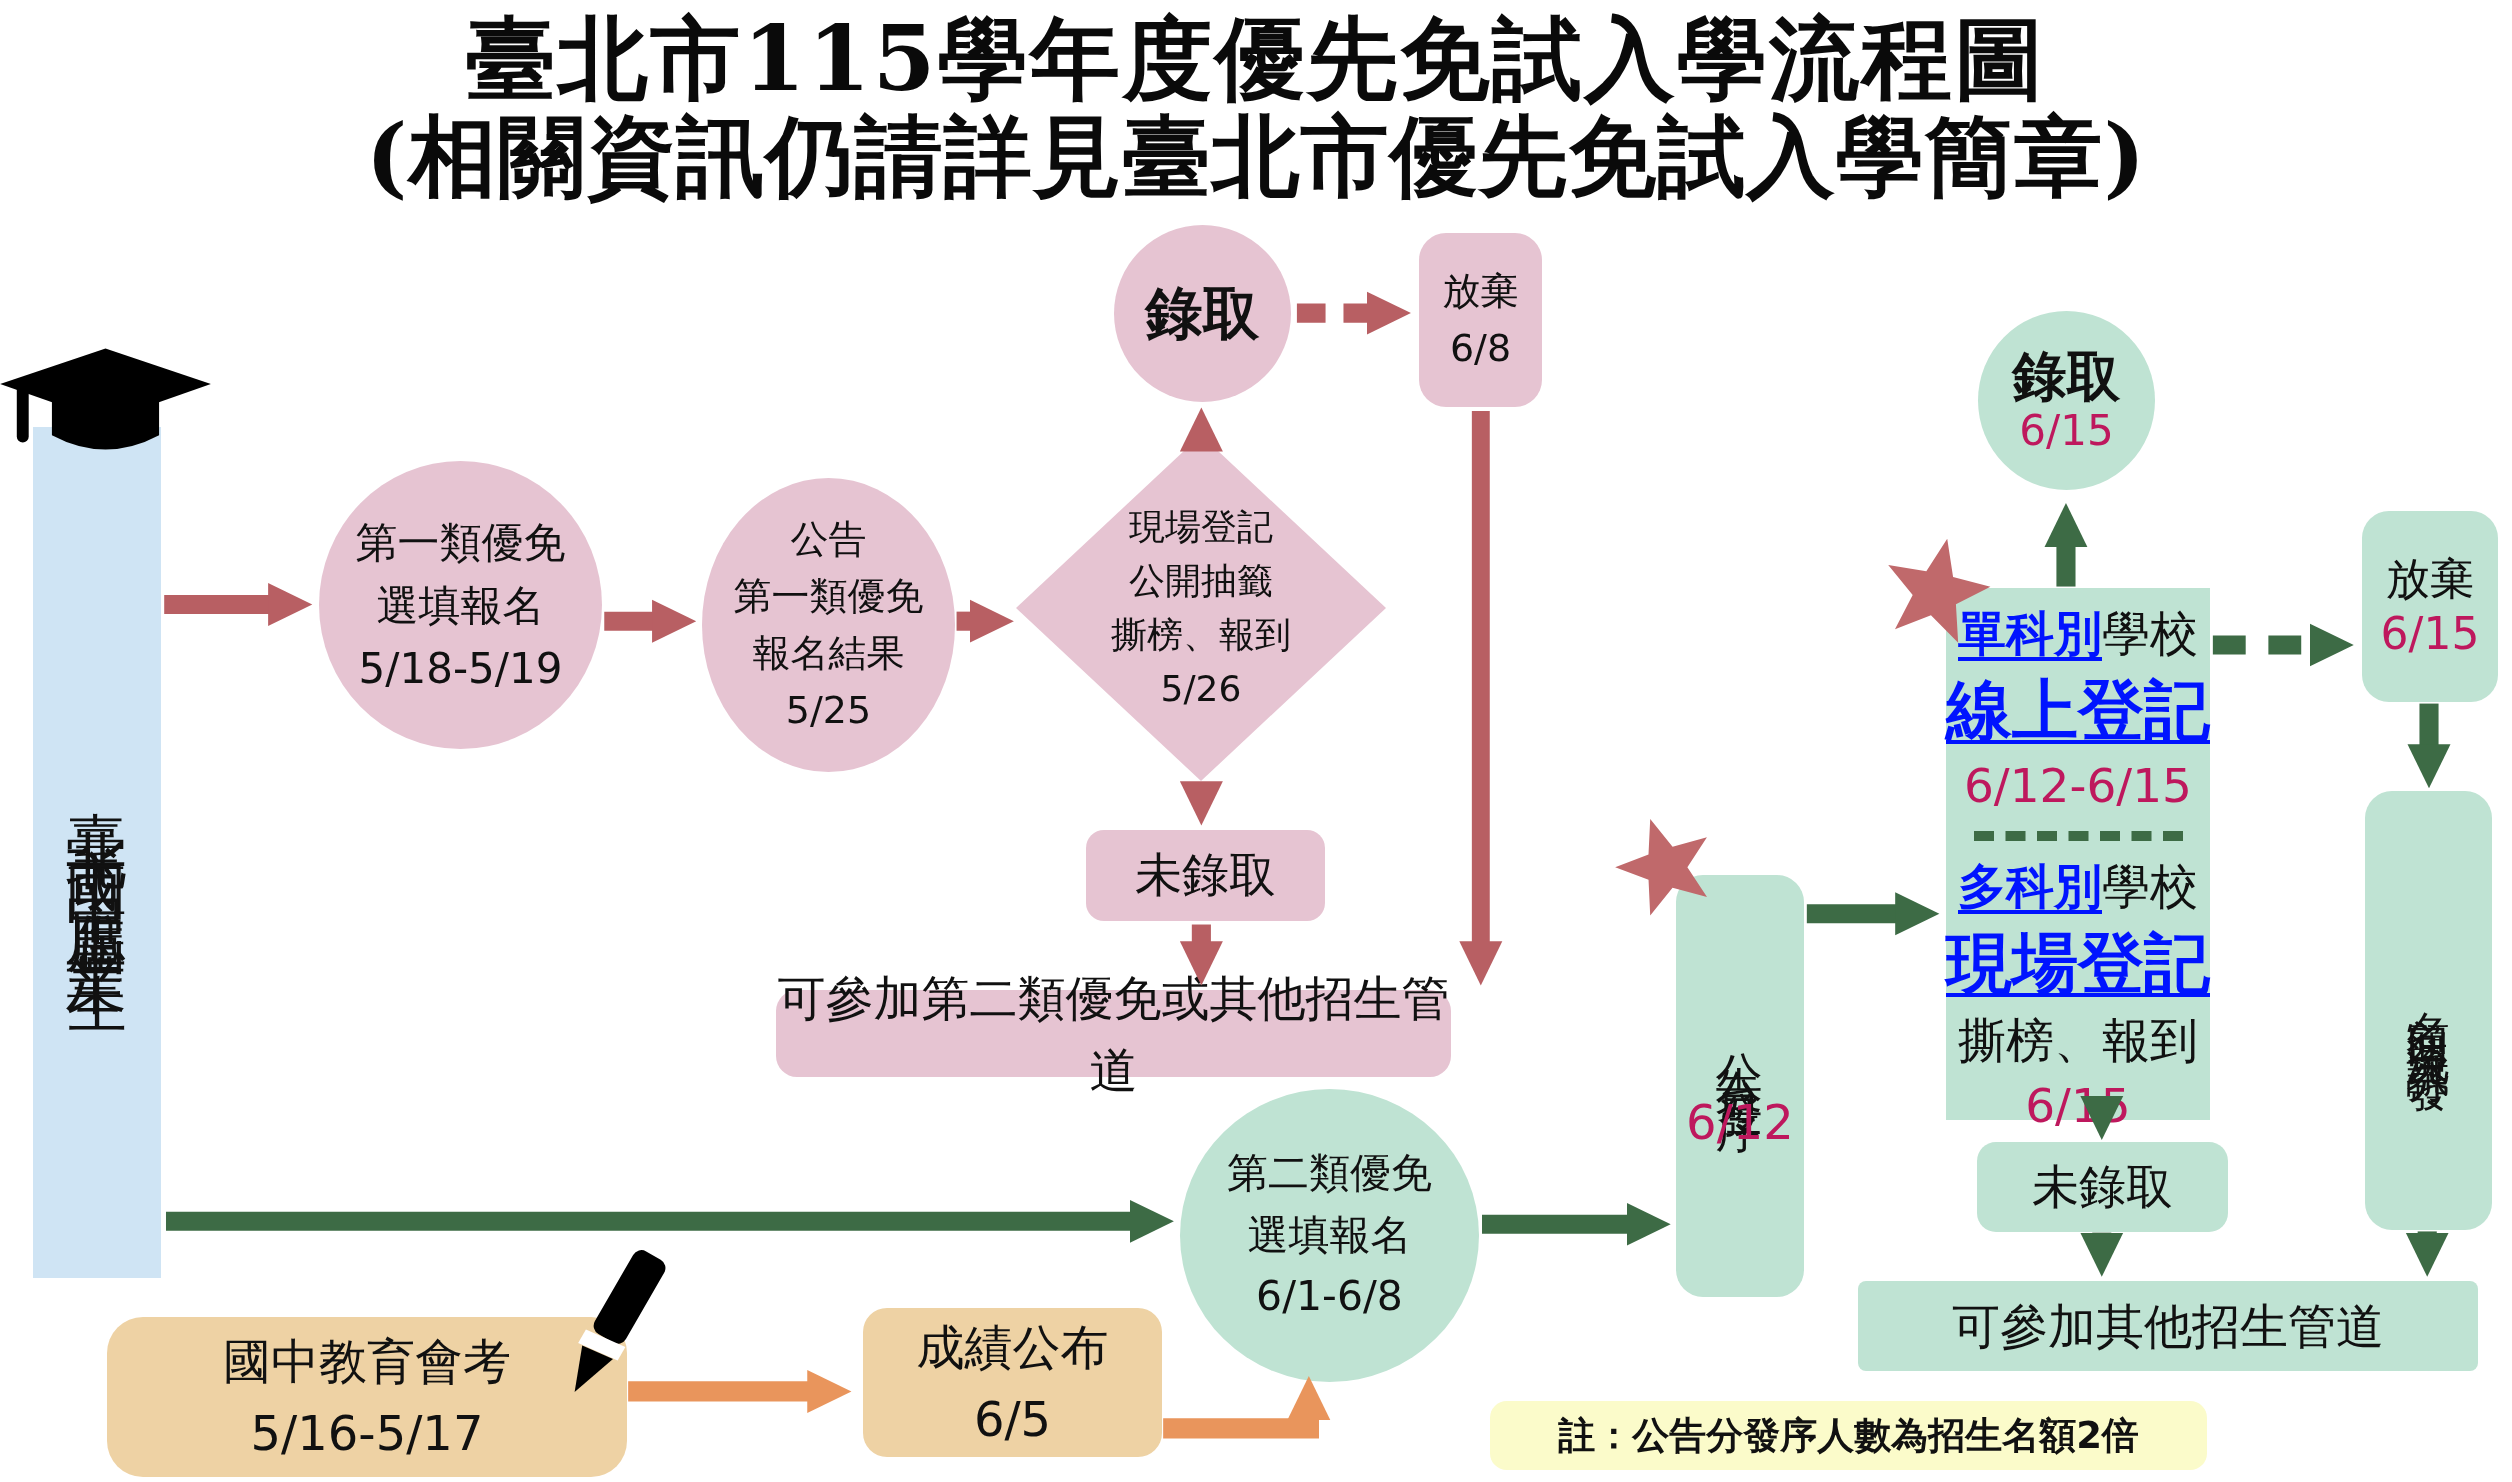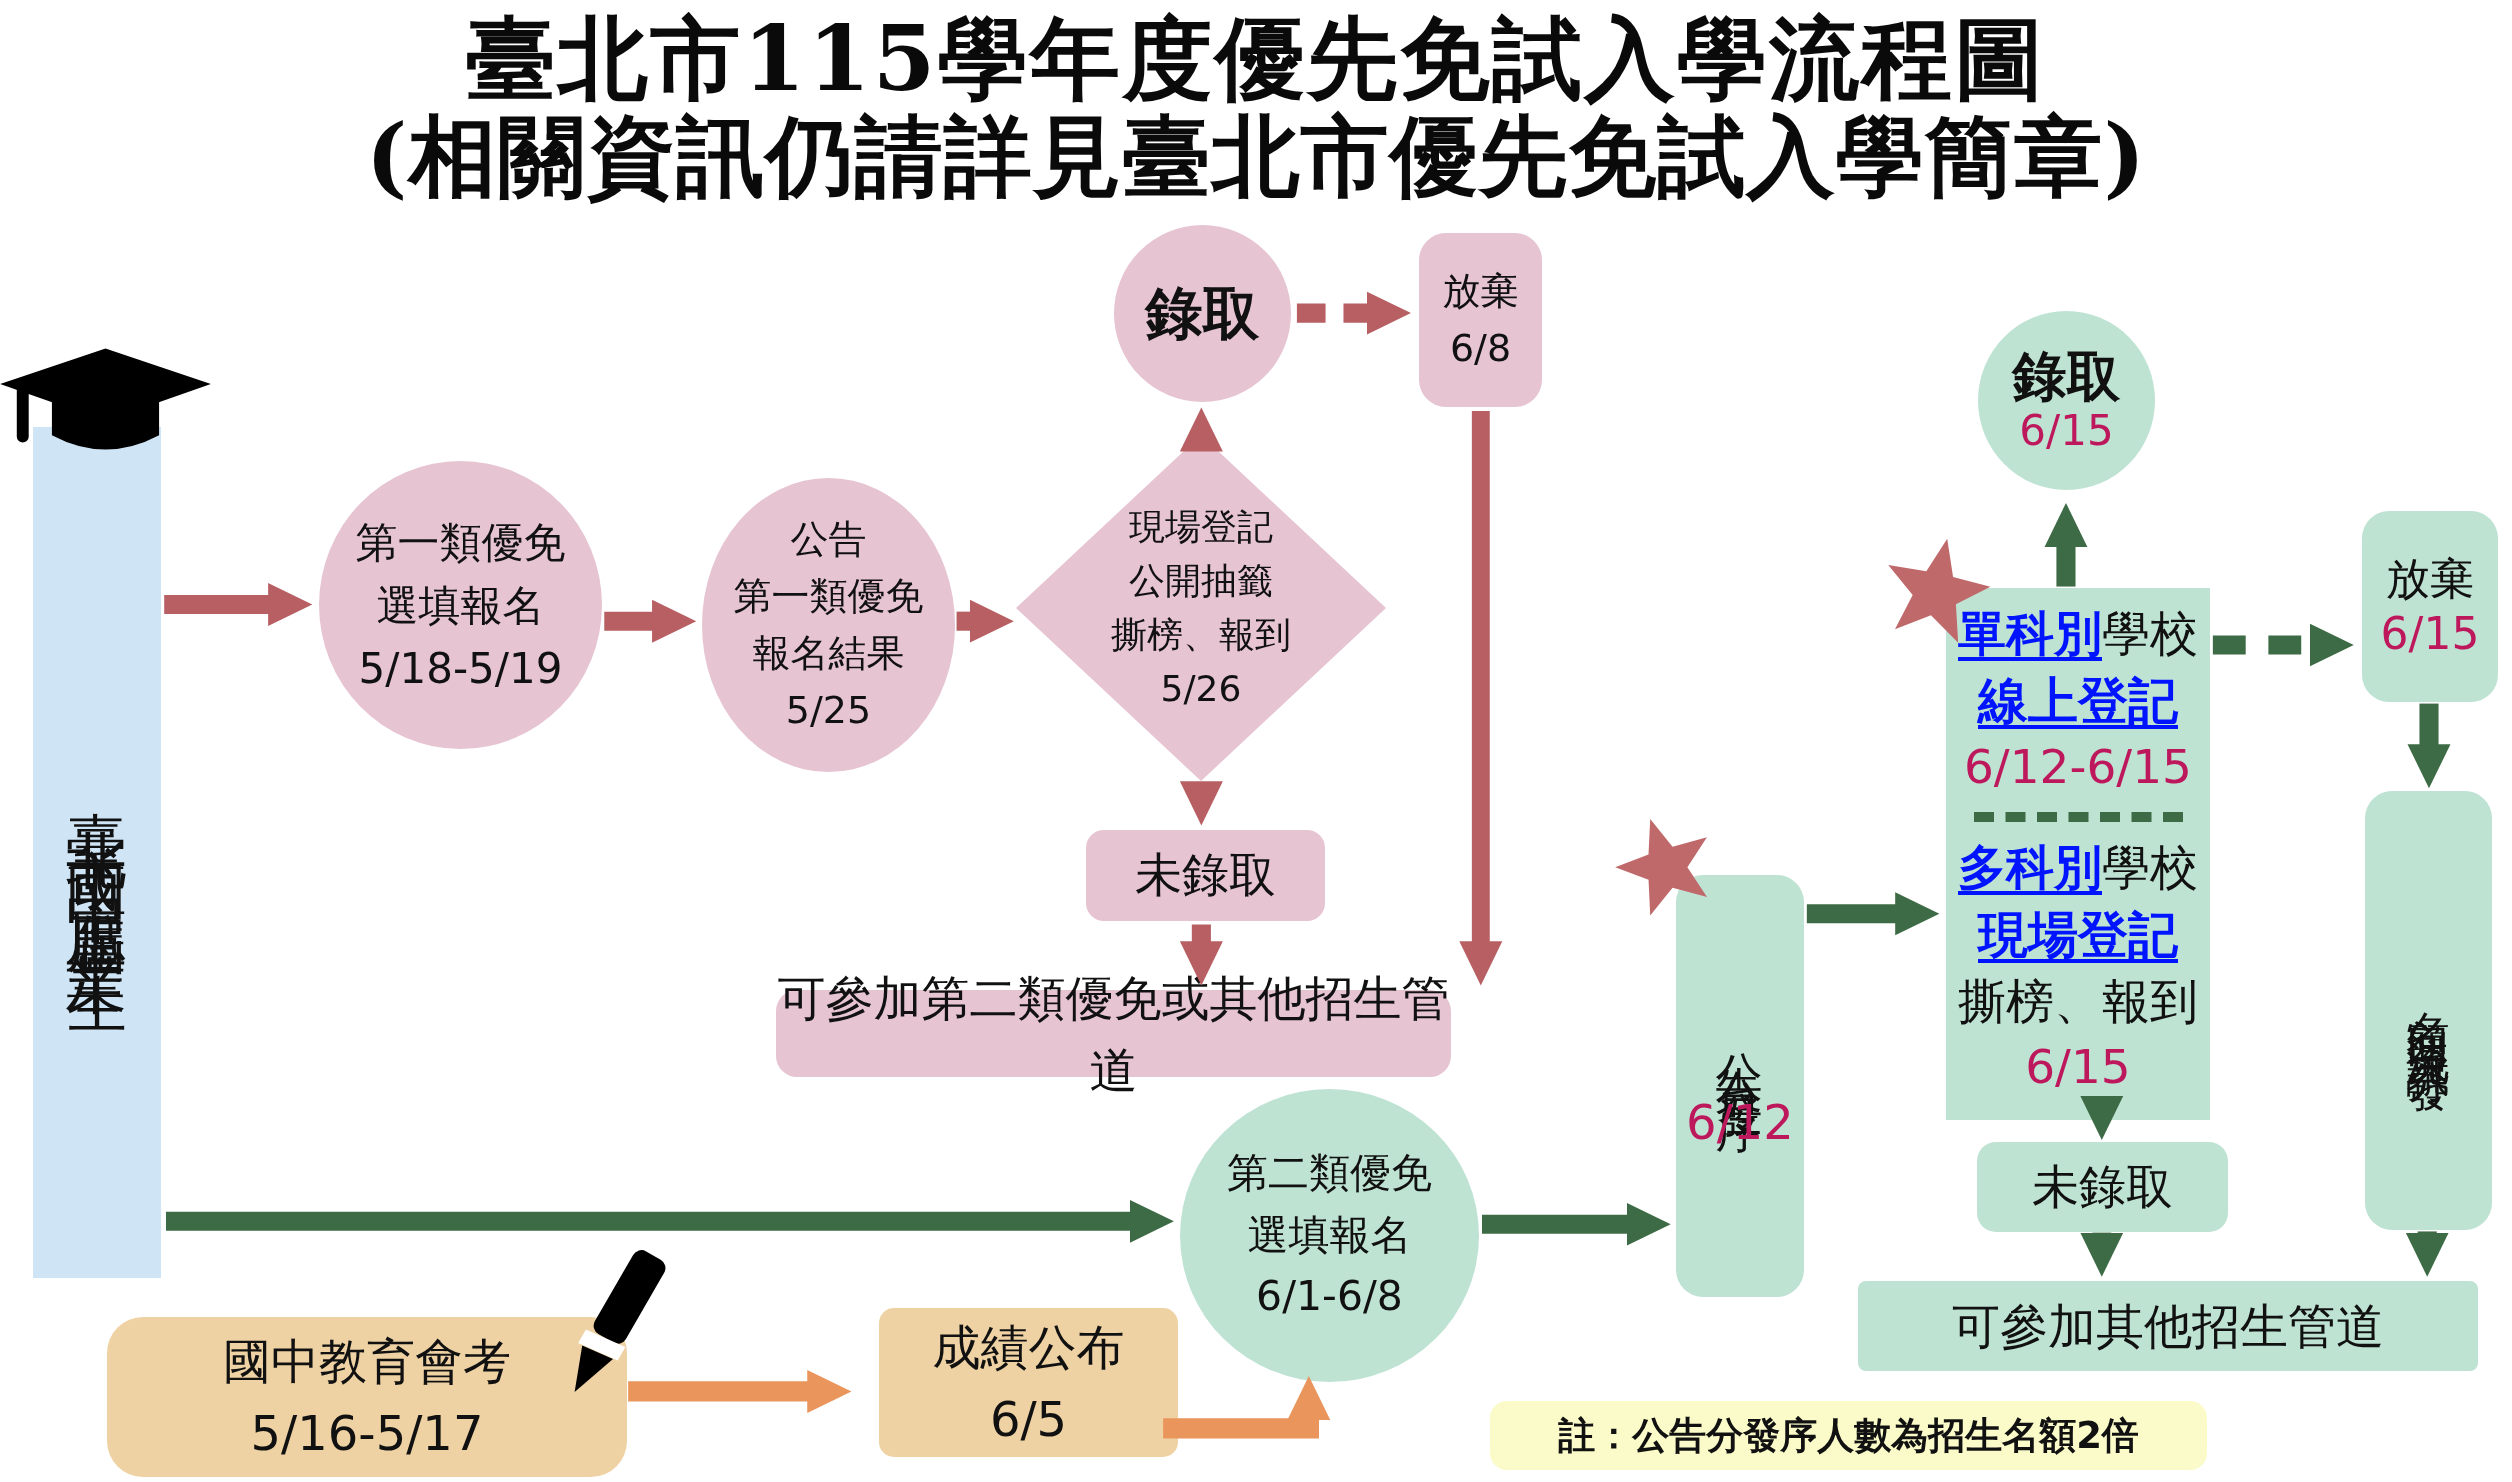--- a/index.html
+++ b/index.html
@@ -36,38 +36,38 @@
   #fallback1{left:776px;top:990px;width:675px;height:87px;border-radius:21px;font-size:48px;}
   #e3{left:1180px;top:1089px;width:299px;height:293px;border-radius:50%;font-size:41px;}
   #announce{left:1676px;top:875px;width:128px;height:422px;border-radius:27px;
             flex-direction:column;gap:6px;}
   #announce .vert{writing-mode:vertical-rl;text-orientation:upright;font-size:47px;
                   letter-spacing:13px;line-height:1;}
   #announce .date{font-size:48px;}
   #bigbox{left:1946px;top:588px;width:264px;height:515px;flex-direction:column;
           justify-content:flex-start;padding-top:16.7px;gap:8.4px;line-height:1.2;}
   #bigbox .row{font-size:48px;}
-  #bigbox .reg{font-size:50px;}
+  #bigbox .reg{font-size:66px;}
   #bigbox .date{font-size:47px;}
   #bigbox .divider{width:209px;border-top:10.7px dashed #3d6b45;margin:8.4px 0;}
   #admit2{left:1978px;top:311px;width:177px;height:179px;border-radius:50%;
           flex-direction:column;gap:2.4px;}
   #admit2 .lab{font-size:54px;font-weight:bold;line-height:1.1;}
   #admit2 .date{font-size:42px;line-height:1.1;}
   #forfeit2{left:2362px;top:511px;width:136px;height:191px;border-radius:27px;
             flex-direction:column;gap:7.2px;}
   #forfeit2 .lab{font-size:44px;line-height:1.1;}
   #forfeit2 .date{font-size:44px;line-height:1.1;}
   #reflow{left:2365px;top:791px;width:127px;height:439px;border-radius:27px;}
   #reflow span{writing-mode:vertical-rl;text-orientation:upright;font-size:43px;
                letter-spacing:8.4px;}
   #notadmit2{left:1977px;top:1142px;width:251px;height:90px;border-radius:19px;font-size:47px;}
   #fallback2{left:1858px;top:1281px;width:620px;height:90px;border-radius:8px;font-size:48px;}
   #exam{left:107px;top:1317px;width:520px;height:160px;border-radius:36px;font-size:48px;}
-  #score{left:863px;top:1308px;width:299px;height:149px;border-radius:15px;font-size:48px;margin-left:16px;}
+  #score{left:863px;top:1308px;width:299px;height:149px;border-radius:24px;font-size:48px;}
   #note{left:1490px;top:1401px;width:717px;height:69px;border-radius:16.7px;
         font-size:37px;font-weight:bold;}
   
   #overlay{position:absolute;left:0;top:0;width:2512px;height:1483px;pointer-events:none;}
   #cap-svg{position:absolute;left:-4.8px;top:346px;pointer-events:none;}
   #pencil-svg{position:absolute;left:537px;top:1242px;pointer-events:none;}
 </style>
 </head>
 <body>
 

